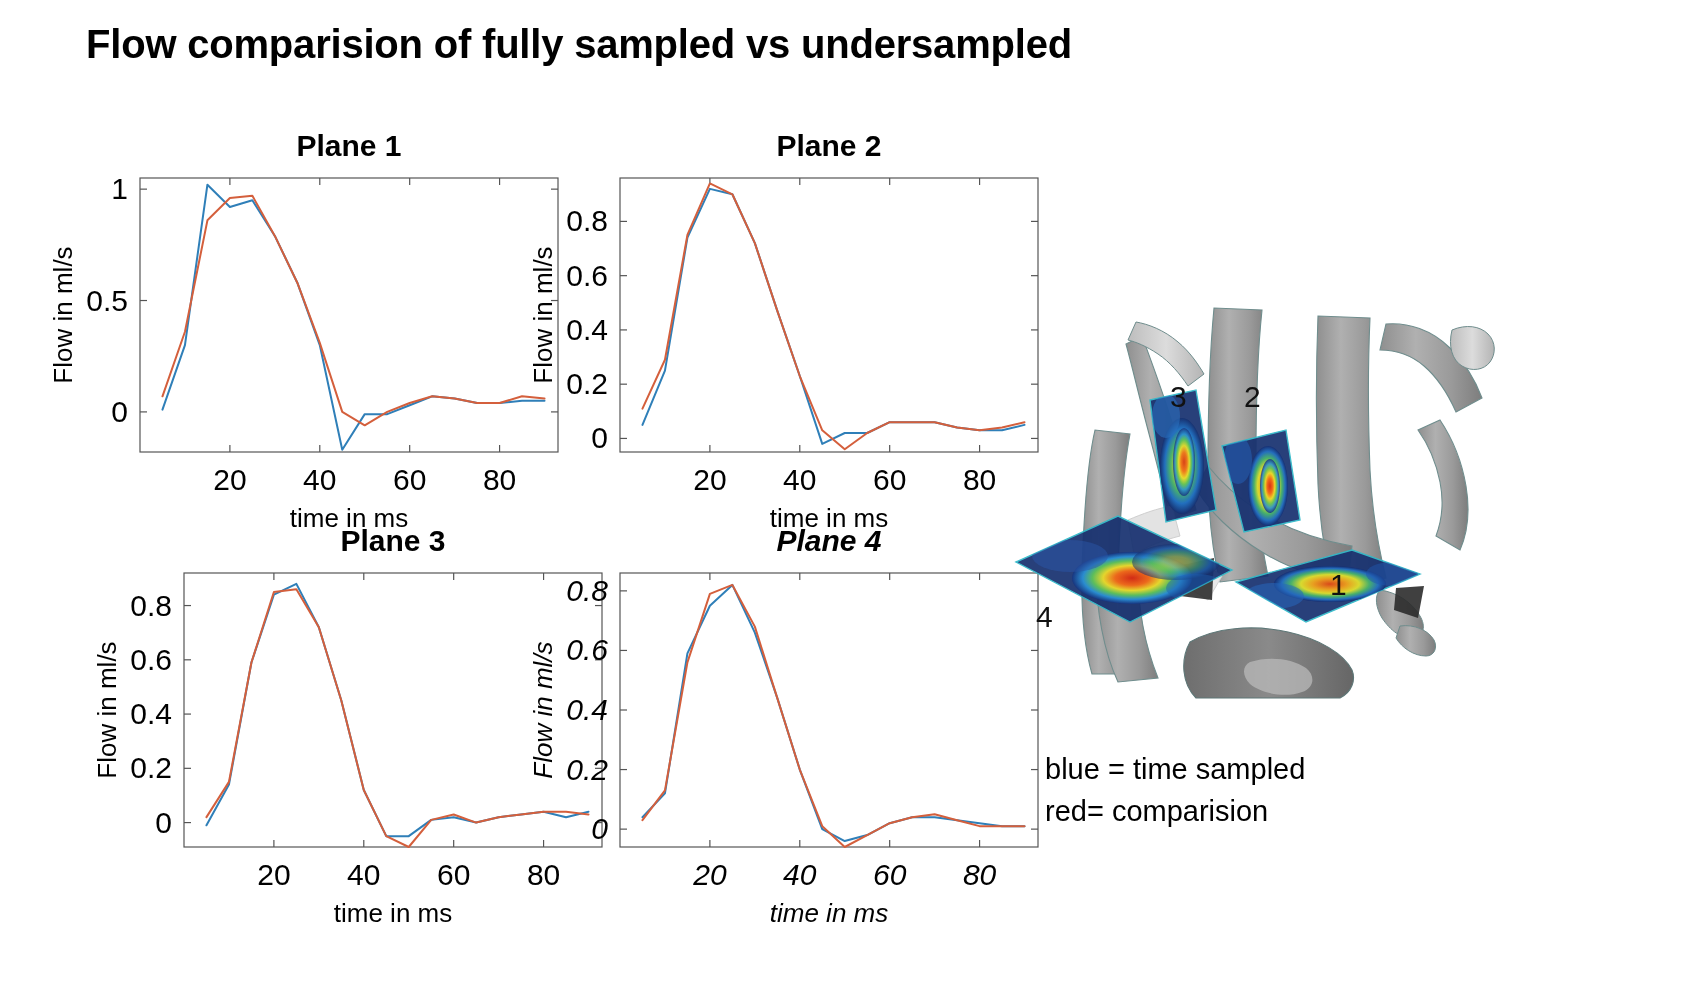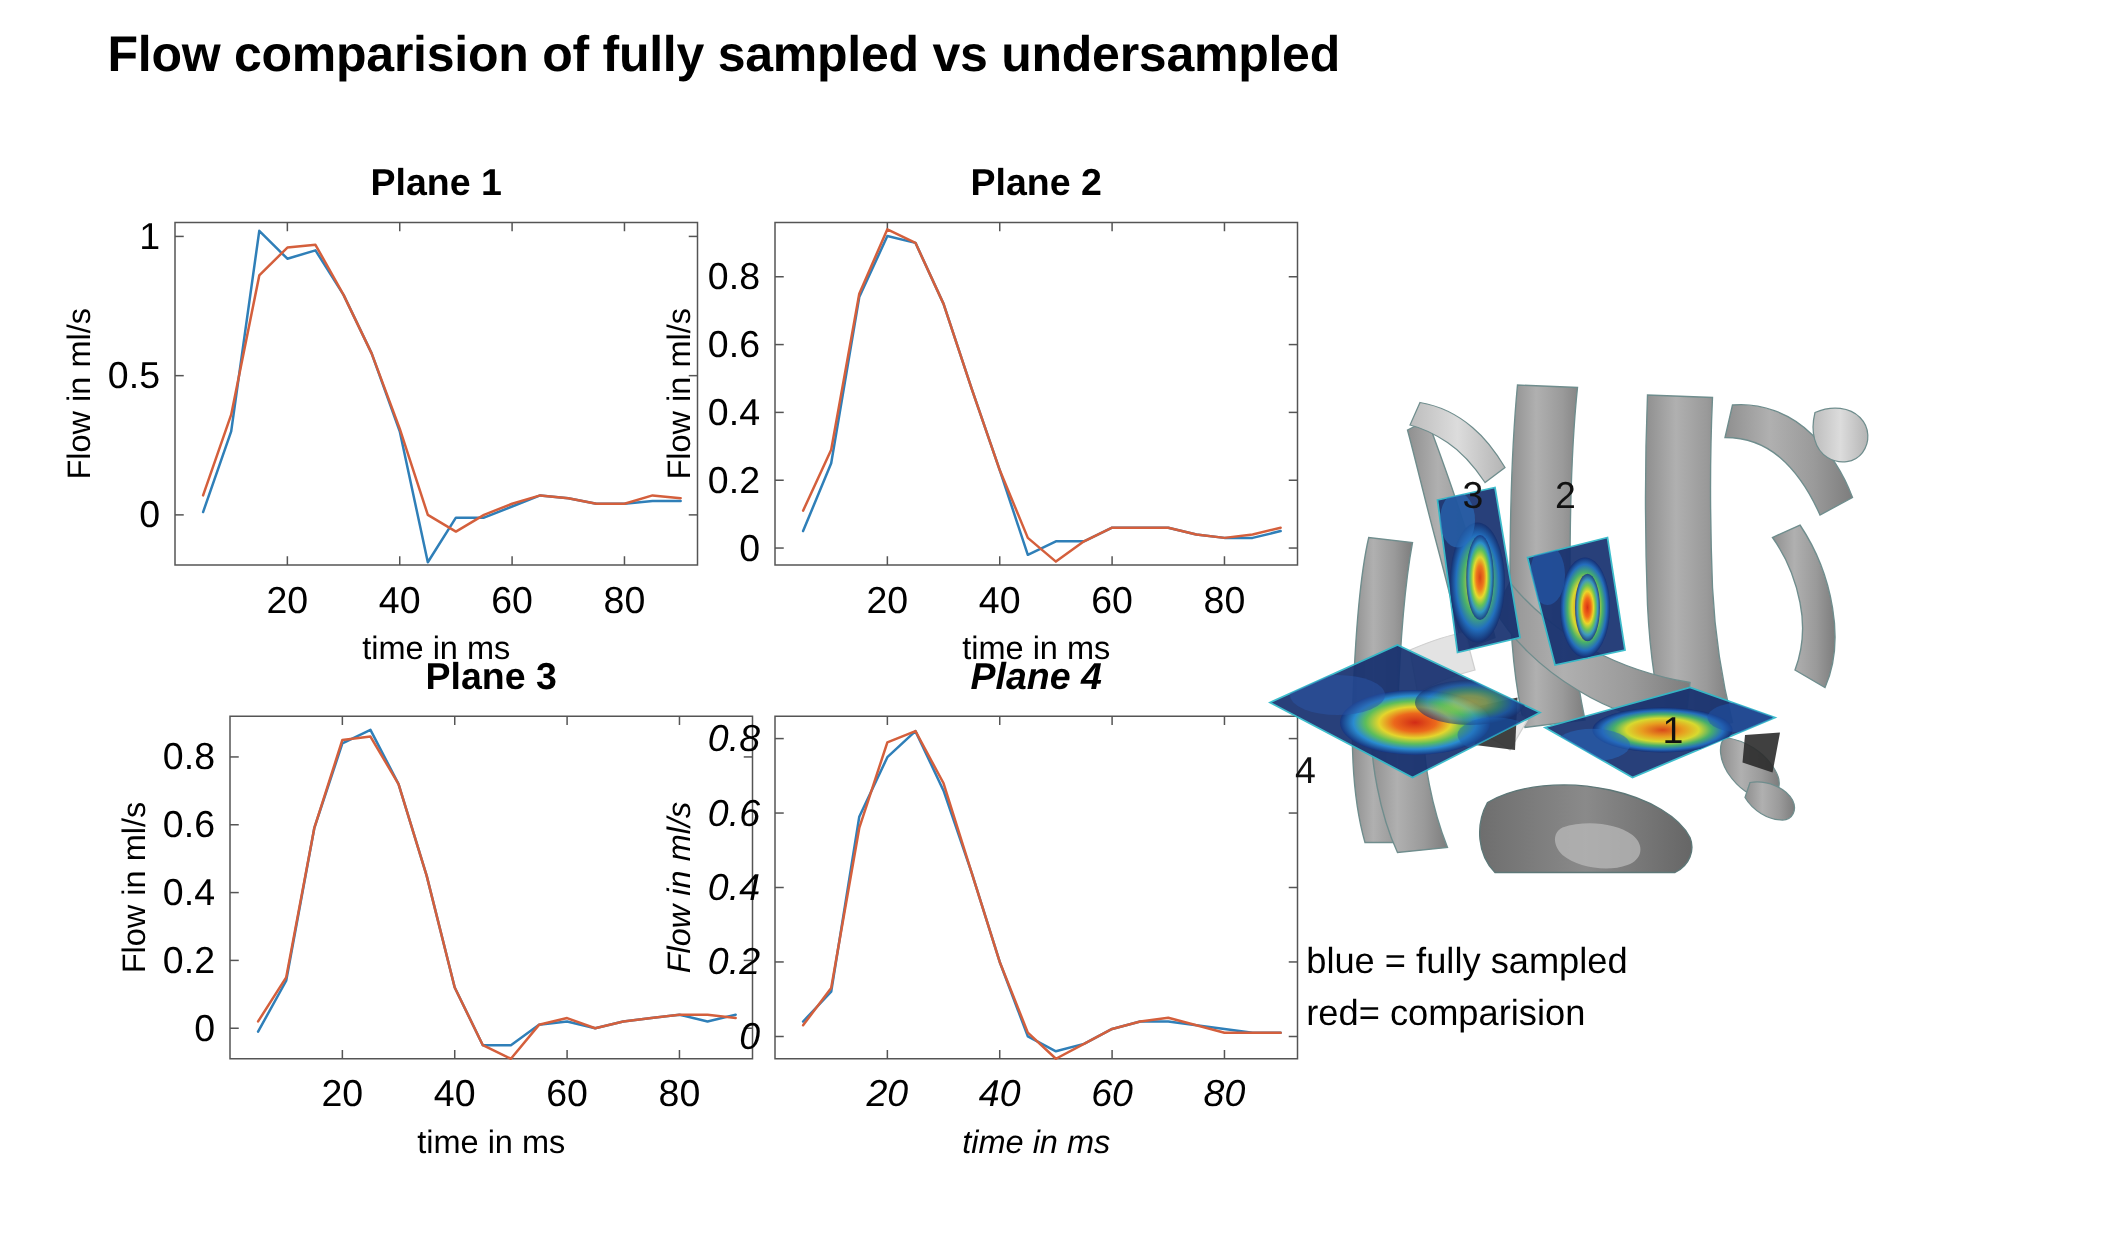--- a/index.html
+++ b/index.html
@@ -341,17 +341,17 @@
       </g>
     </svg>
 
     <span class="plane-label" style="left:170px;top:112px;">3</span>
     <span class="plane-label" style="left:244px;top:112px;">2</span>
     <span class="plane-label" style="left:330px;top:300px;">1</span>
     <span class="plane-label" style="left:36px;top:332px;">4</span>
   </div>
 
   <div id="legend-block">
-    <div>blue = fully sampled</div>
+    <div>blue = time sampled</div>
     <div>red= comparision</div>
   </div>
 
 </div>
 
 </body></html>

